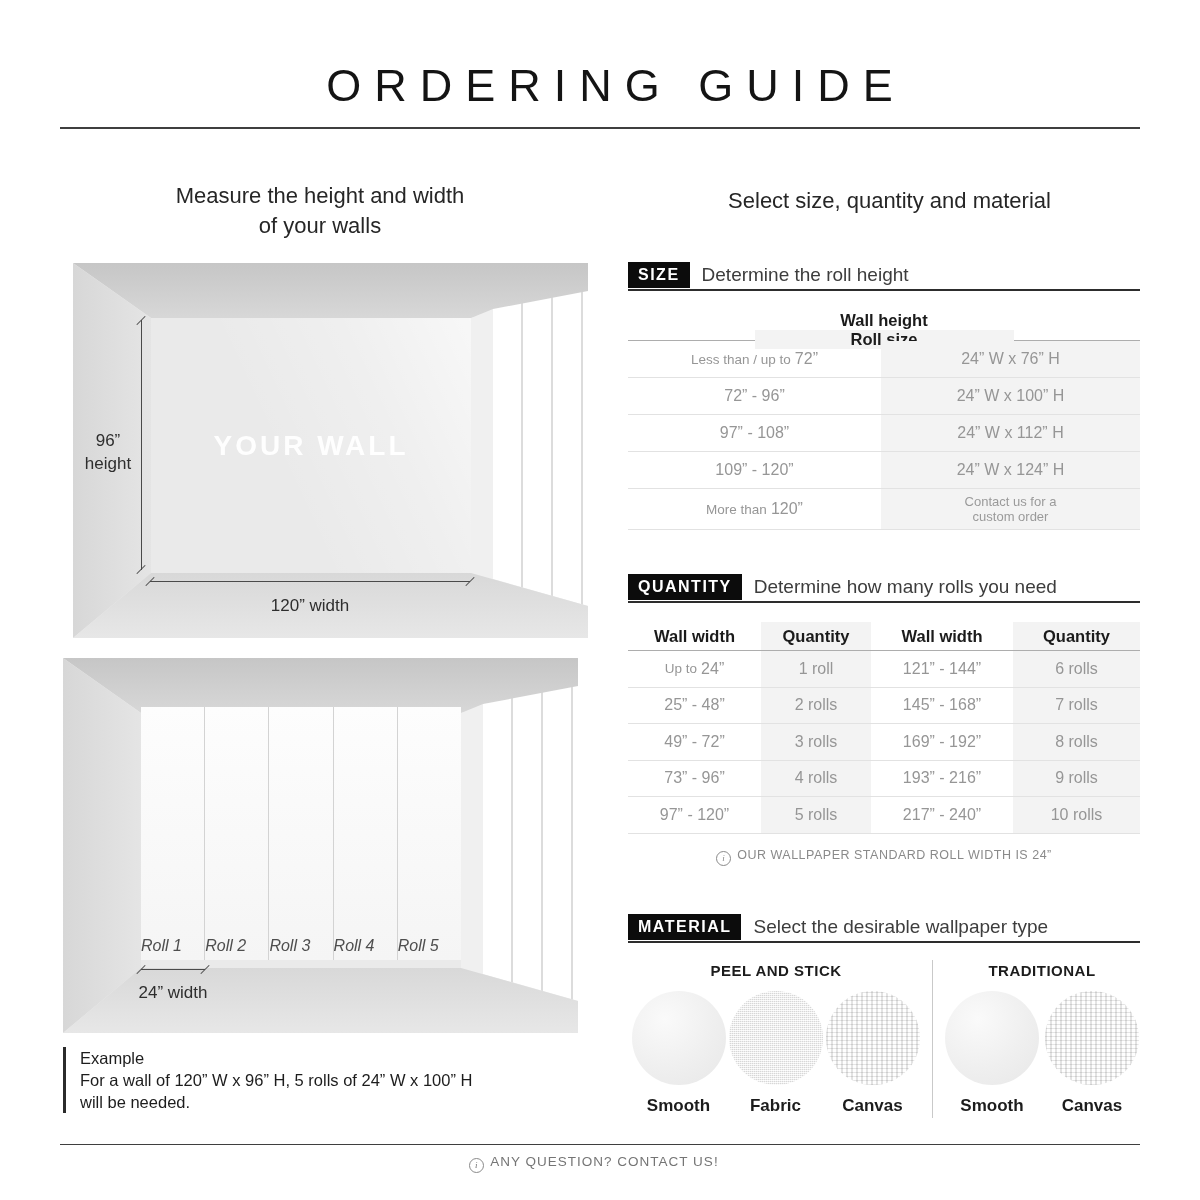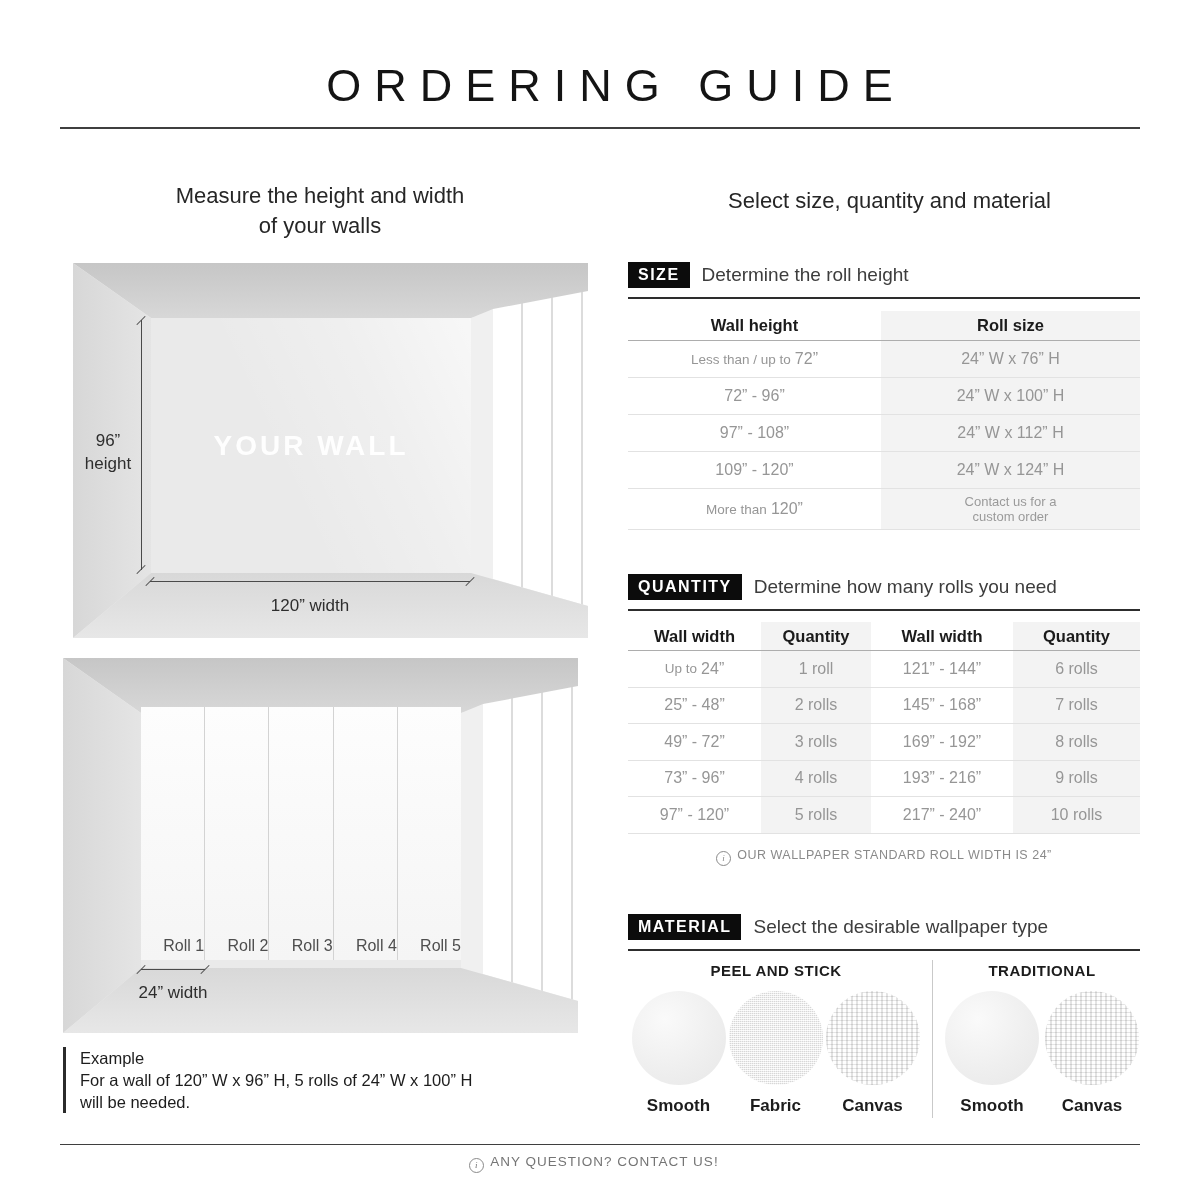--- a/index.html
+++ b/index.html
@@ -51,44 +51,44 @@
   .dim-h .t-left{left:-6px;top:0;}
   .dim-h .t-right{right:-6px;top:0;}
   .dim-label{position:absolute;font-size:17px;color:#2e2e2e;text-align:center;line-height:23px;}
   .h-label{left:0;top:166px;width:70px;}
   .w-label{left:77px;top:331px;width:320px;}
   .w-label.small{left:40px;top:323px;width:140px;}
 
   .panels{position:absolute;left:78px;top:49px;width:320px;height:253px;display:flex;}
   .panel{position:relative;flex:1 1 0;background:linear-gradient(180deg,#fdfdfd 0%,#f5f5f5 100%);border-right:1px solid #d3d3d3;}
   .panel:last-child{border-right:none;}
-  .panel-label{position:absolute;left:0;bottom:5px;width:100%;text-align:right;font-size:16px;color:#4e4e4e;}
+  .panel-label{position:absolute;left:0;bottom:5px;width:100%;text-align:left;font-size:16px;color:#4e4e4e;font-style:italic;}
 
   
   .example{position:absolute;left:63px;top:1047px;width:470px;border-left:3px solid #2b2b2b;
            padding-left:14px;font-size:16.5px;line-height:22px;color:#1d1d1d;}
 
   
   .sec-header{position:absolute;left:628px;width:512px;display:flex;align-items:center;
-           border-bottom:2px solid #2d2d2d;padding-bottom:9px;}
+           border-bottom:2px solid #2d2d2d;padding-bottom:1px;}
   .sec-header.size{top:262px;}
   .sec-header.quantity{top:574px;}
   .sec-header.material{top:914px;}
   .badge{background:#0c0c0c;color:#fff;font-size:16px;font-weight:bold;letter-spacing:1.5px;
            padding:4px 10px;flex:0 0 auto;}
   .sec-title{font-size:19px;color:#3d3d3d;margin-left:12px;}
 
   
   .tbl{position:absolute;left:628px;width:512px;}
   .tbl.size{top:311px;}
   .tbl.quantity{top:622px;}
   .t-row{display:flex;align-items:center;border-bottom:1px solid #e2e2e2;}
   .t-row.head{border-bottom:1px solid #adadad;}
   .tbl.size .t-row{height:36px;}
-  .tbl.size .t-row.head{height:29px;}
+  .tbl.size .t-row.head{height:29px;flex-direction:column;}
   .tbl.size .t-row.tall{height:40px;}
   .tbl.quantity .t-row{height:35.5px;}
   .tbl.quantity .t-row.head{height:28px;}
   .cell{height:100%;display:flex;align-items:center;justify-content:center;text-align:center;
         font-size:16px;color:#969696;}
   .cell .pre{font-size:13.5px;margin-right:4px;}
   .stripe{background:#f3f3f3;}
   .t-row.head .cell{font-size:16.5px;font-weight:bold;color:#1b1b1b;}
   .tbl.size .c1{width:253px;}
   .tbl.size .c2{width:259px;}

